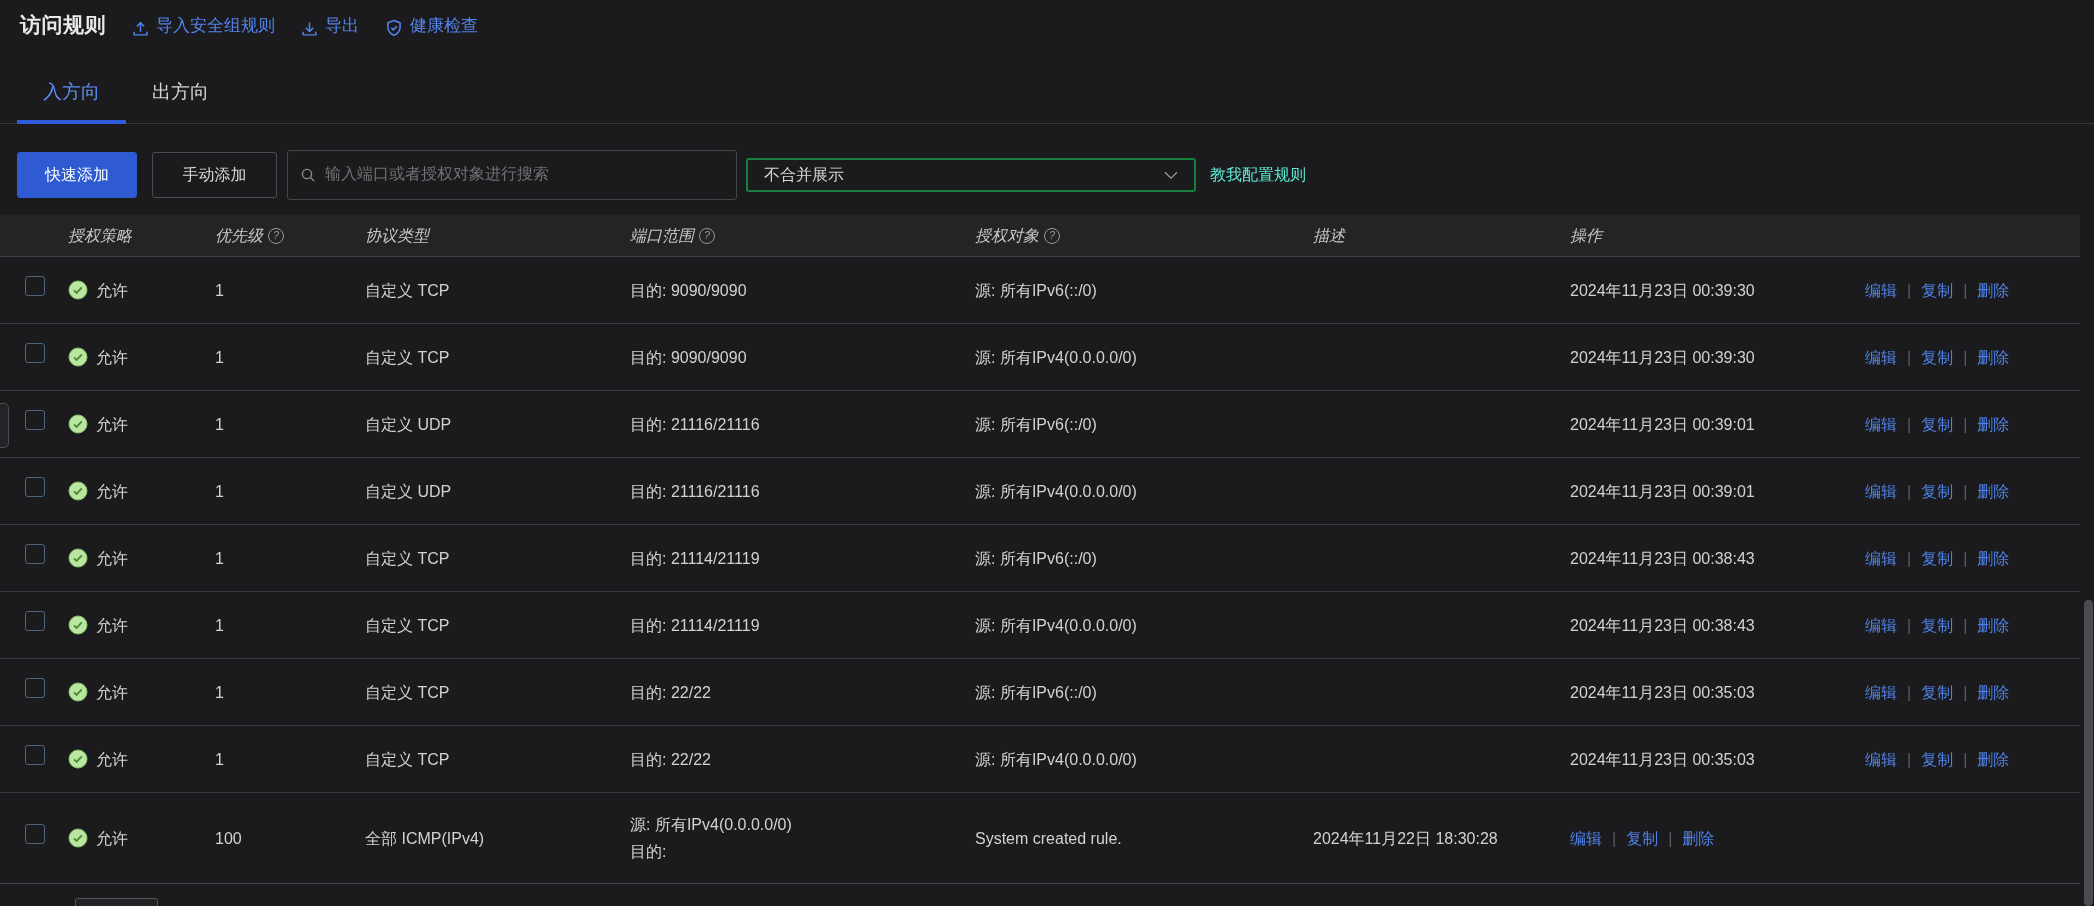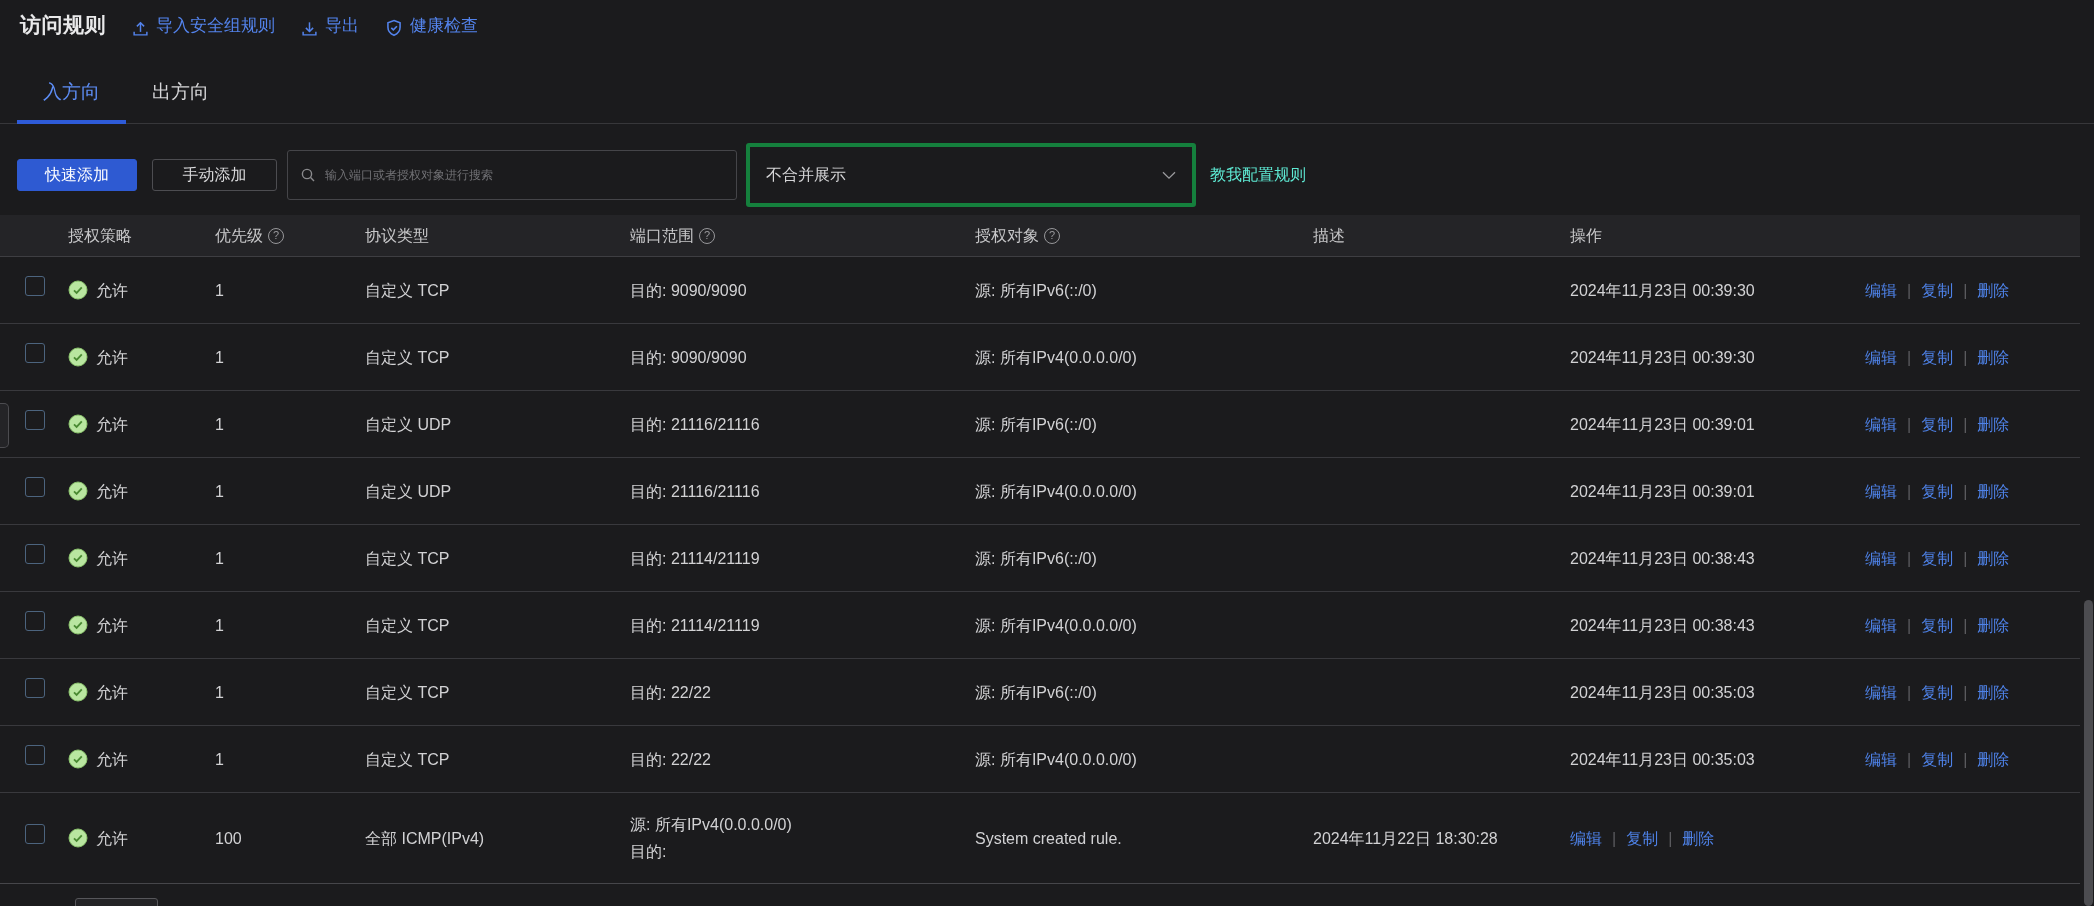--- a/index.html
+++ b/index.html
@@ -31,38 +31,38 @@
     color: #d6d6d8; cursor: pointer;
   }
   .tab.active { color: #5d8df5; }
   .tab.active::after {
     content: ""; position: absolute; left: 0; right: 0; bottom: -1px;
     height: 4px; background: #2e5bd8;
   }
   
   .toolbar { display: flex; align-items: center; padding-left: 17px; margin-top: 26px; height: 50px; }
   .btn {
-    height: 32px; border-radius: 3px; font-size: 16px; cursor: pointer;
+    height: 46px; border-radius: 3px; font-size: 16px; cursor: pointer;
     display: inline-flex; align-items: center; justify-content: center;
     font-family: inherit;
   }
   .btn-primary { width: 120px; background: #2e5ad2; border: 1px solid #2e5ad2; color: #ffffff; margin-right: 15px; }
   .btn-secondary { width: 125px; background: transparent; border: 1px solid #4d4d51; color: #d8d8da; margin-right: 10px; }
   .search-box {
     width: 450px; height: 50px; border: 1px solid #454549; border-radius: 3px;
     display: flex; align-items: center; padding: 0 12px; gap: 9px; margin-right: 9px;
     background: transparent;
   }
   .search-box input {
     flex: 1; background: transparent; border: none; outline: none;
-    color: #d6d6d8; font-size: 12px; font-family: Liberation Serif, serif;
+    color: #d6d6d8; font-size: 16px; font-family: Liberation Mono, monospace;
   }
   .search-box input::placeholder { color: #707074; }
   .select-box {
-    width: 450px; height: 64px; border: 4px solid #15803d; border-radius: 3px;
+    width: 450px; height: 34px; border: 2px solid #15803d; border-radius: 3px;
     display: flex; align-items: center; justify-content: space-between;
     padding: 0 16px; margin-right: 14px; cursor: pointer; color: #d6d6d8;
   }
   .help-link { color: #5eead4; font-size: 16px; cursor: pointer; text-decoration: none; }
   
   .table { margin-top: 15px; width: 2080px; }
   .thead, .trow {
     display: grid;
     grid-template-columns: 56px 144px 150px 265px 345px 338px 257px 295px 1fr;
     align-items: center;
@@ -77,21 +77,21 @@
   .checkbox {
     width: 20px; height: 20px; border: 1px solid #4c647e; border-radius: 3px;
     display: inline-block; cursor: pointer; background: transparent;
   }
   .help-icon {
     width: 16px; height: 16px; border: 1px solid #97979a; border-radius: 50%;
     display: inline-flex; align-items: center; justify-content: center;
     margin-left: 5px; flex: none;
   }
   .help-icon::before { content: "?"; font-size: 11px; color: #97979a; line-height: 1; }
-  .head-label { display: inline-flex; align-items: center; }
+  .head-label { display: inline-flex; align-items: center; font-style: italic; }
   .allow-icon { display: inline-flex; flex: none; }
   .cell-actions { display: flex; align-items: center; gap: 10px; white-space: nowrap; }
   .op { color: #4e82e8; cursor: pointer; text-decoration: none; }
   .sep { color: #5c5c60; }
   
   .drawer-handle {
     position: absolute; left: 0; top: 403px; width: 9px; height: 45px;
     background: #242427; border: 1px solid #4c4c50; border-left: none;
     border-radius: 0 5px 5px 0;
   }

